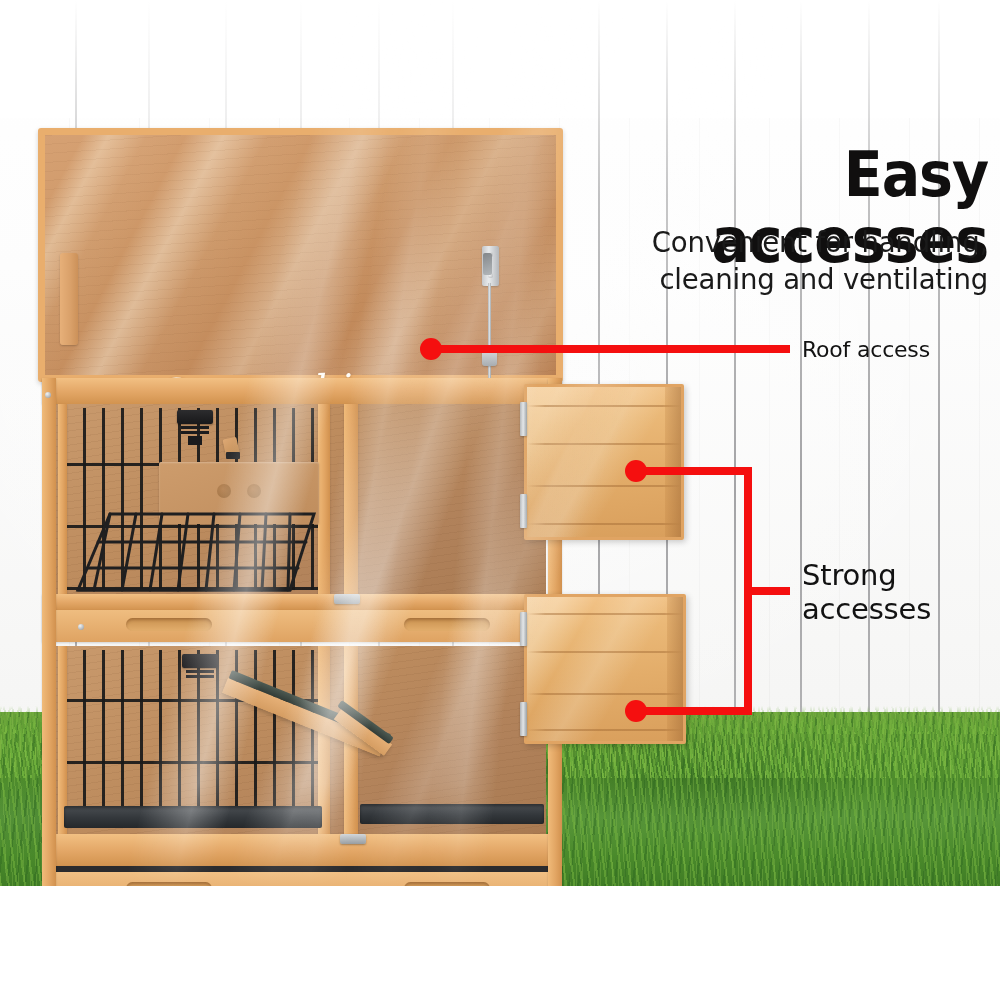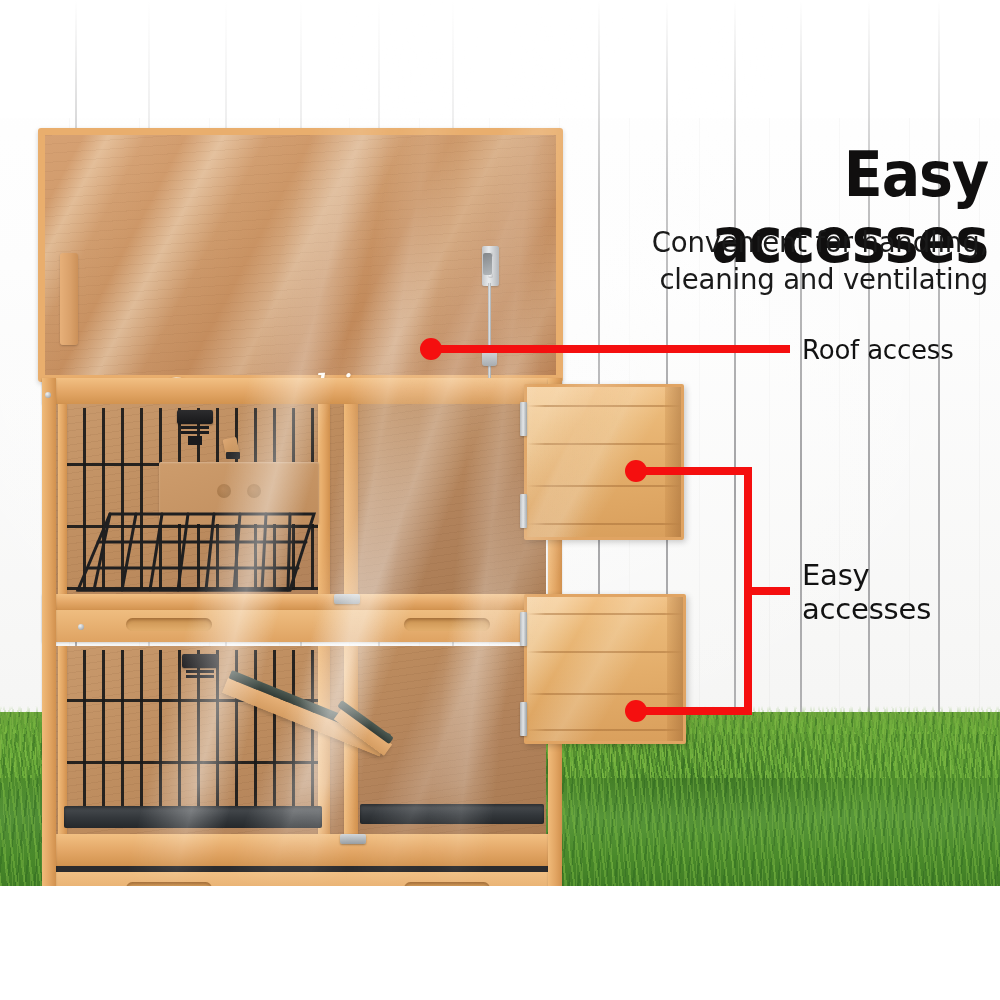--- a/index.html
+++ b/index.html
@@ -250,21 +250,21 @@
     font-weight:400; font-size:29px; line-height:37px;
     color:#1a1a1a; letter-spacing:-.2px;
     transform:scaleX(.95); transform-origin:100% 50%;
     z-index:8;
   }
   .calloutlabel{
     position:absolute; font-family:"DejaVu Sans","Liberation Sans",sans-serif;
     font-weight:400; color:#121212; letter-spacing:-.2px;
     z-index:9;
   }
-  .cl-roof{ left:802px; top:333px; font-size:26px; line-height:34px; }
+  .cl-roof{ left:802px; top:333px; font-size:22px; line-height:34px; }
   .cl-front{ left:802px; top:558px; font-size:29px; line-height:34px; }
 
   .svg-callouts{ position:absolute; left:0; top:0; width:1000px; height:1000px; z-index:7; pointer-events:none; }
 </style>
 </head>
 <body>
 
 <div id="stage">
 
   <div class="bg-planks"></div>
@@ -447,18 +447,18 @@
 
   <div class="headline">Easy accesses</div>
   <div class="subhead">
     <div>Convenient for handling,</div>
     <div>cleaning and ventilating</div>
   </div>
 
   <div class="calloutlabel cl-roof">Roof access</div>
 
   <div class="calloutlabel cl-front">
-    <div>Easy</div>
+    <div>Strong</div>
     <div>accesses</div>
   </div>
 
   <div class="bg-bottom-white"></div>
 </div>
 
 </body></html>

